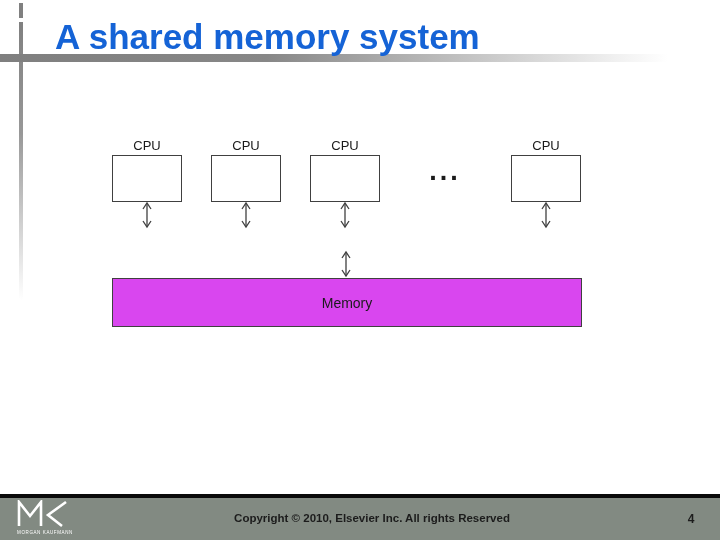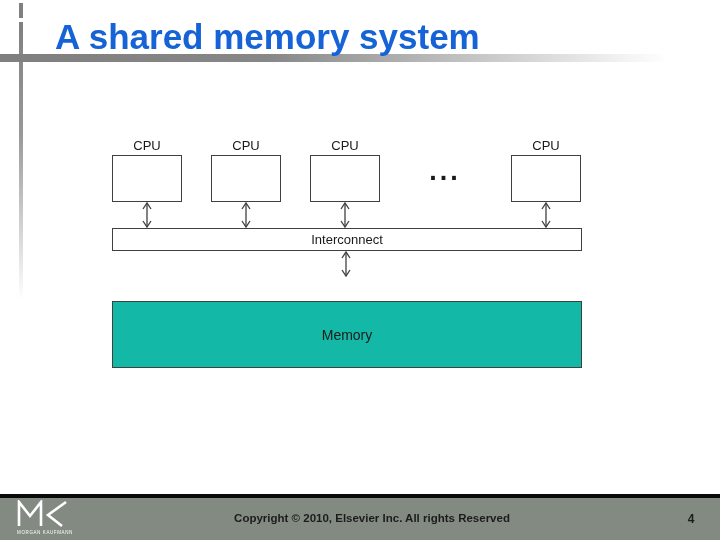--- a/index.html
+++ b/index.html
@@ -66,24 +66,24 @@
   .arr-cpu4 { left: 539px; top: 201px; }
   .arr-mem  { left: 339px; top: 250px; }
 
   .interconnect-bar {
     position: absolute; left: 112px; top: 228px; width: 470px; height: 23px;
     border: 1px solid #404040; background: #ffffff;
     display: flex; align-items: center; justify-content: center;
     font-size: 13px; color: #1a1a1a;
   }
   .memory-box {
-    position: absolute; left: 112px; top: 278px; width: 470px; height: 67px;
-    border: 1px solid #404040; background: #14b8a6;
+    position: absolute; left: 112px; top: 278px; width: 470px; height: 49px;
+    border: 1px solid #404040; background: #d946ef;
     display: flex; align-items: center; justify-content: center;
-    font-size: 14px; color: #1a1a1a; margin-top: 23px;
+    font-size: 14px; color: #1a1a1a;
   }
 
   
   .footer-divider {
     position: absolute; left: 0; top: 494px; width: 720px; height: 4px;
     background: #0a0a0a;
   }
   .footer-bar {
     position: absolute; left: 0; top: 498px; width: 720px; height: 42px;
     background: #828a82;
@@ -152,23 +152,20 @@
       </g>
     </svg>
     <svg class="arrow-svg arr-cpu4" viewBox="0 0 14 28">
       <g fill="none" stroke="#404040" stroke-width="1.3">
         <line x1="7" y1="2" x2="7" y2="26"></line>
         <polyline points="3,8 7,2 11,8"></polyline>
         <polyline points="3,20 7,26 11,20"></polyline>
       </g>
     </svg>
 
-    <div class="interconnect-bar">
-      <span>Interconnect</span>
-    </div>
 
     <svg class="arrow-svg arr-mem" viewBox="0 0 14 28">
       <g fill="none" stroke="#404040" stroke-width="1.3">
         <line x1="7" y1="2" x2="7" y2="26"></line>
         <polyline points="3,8 7,2 11,8"></polyline>
         <polyline points="3,20 7,26 11,20"></polyline>
       </g>
     </svg>
 
     <div class="memory-box">

